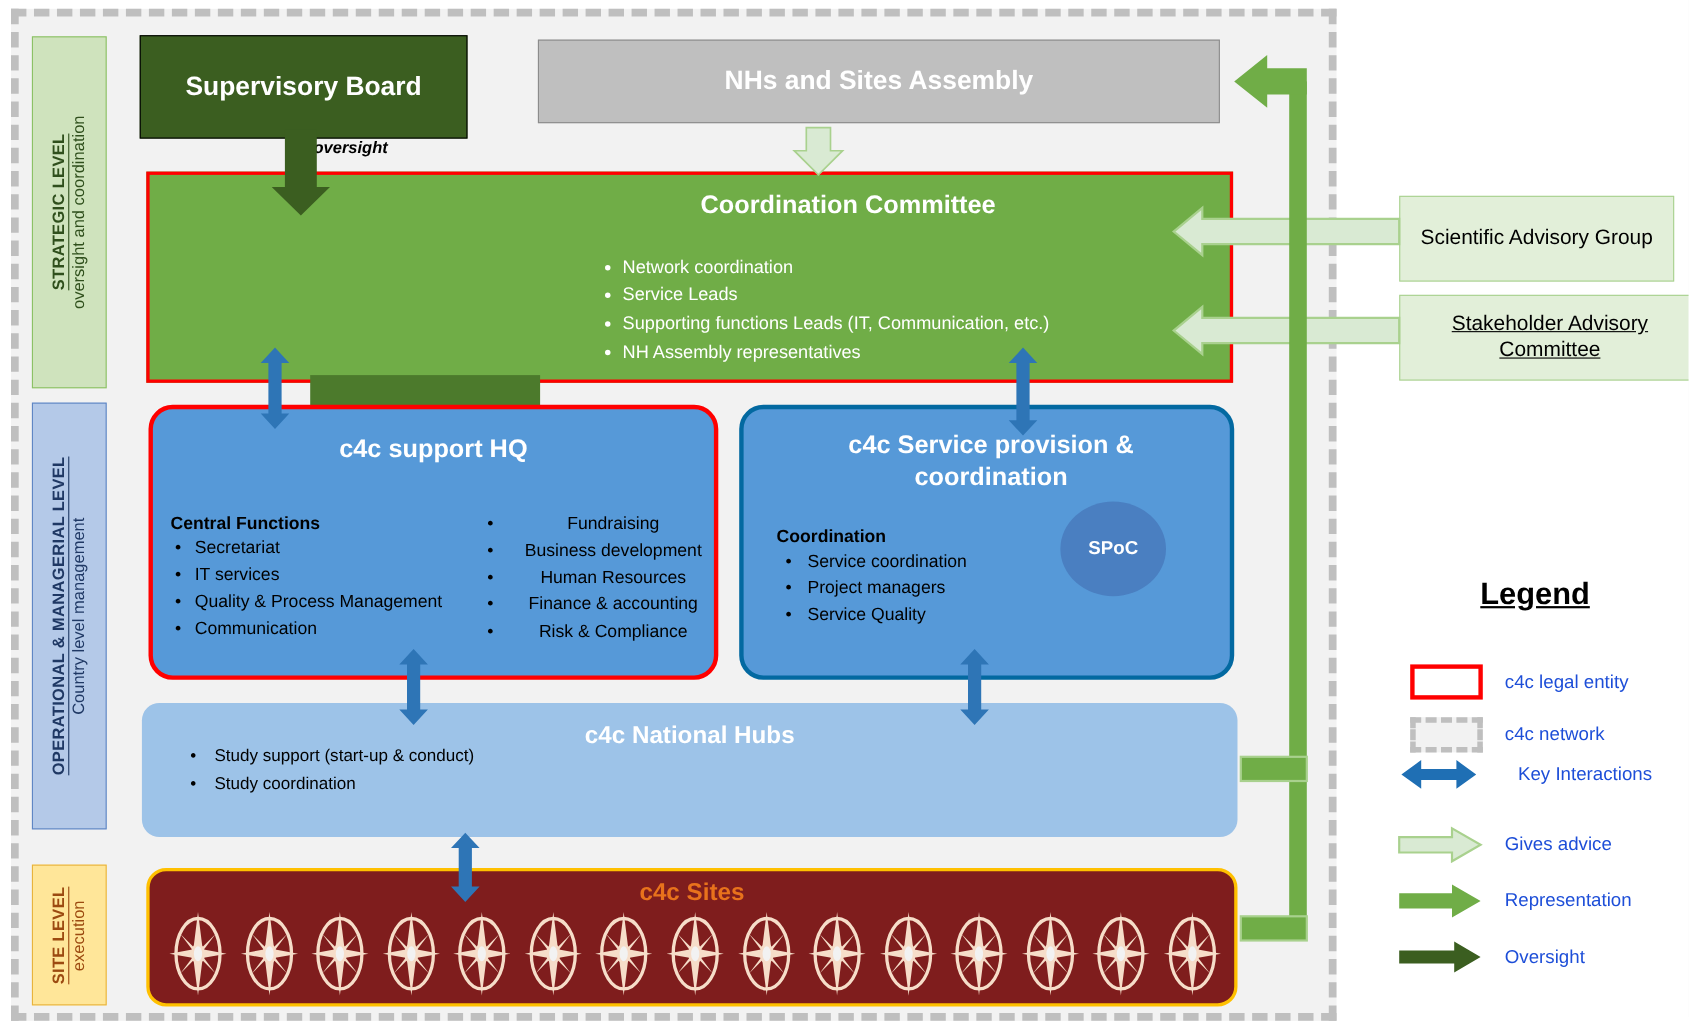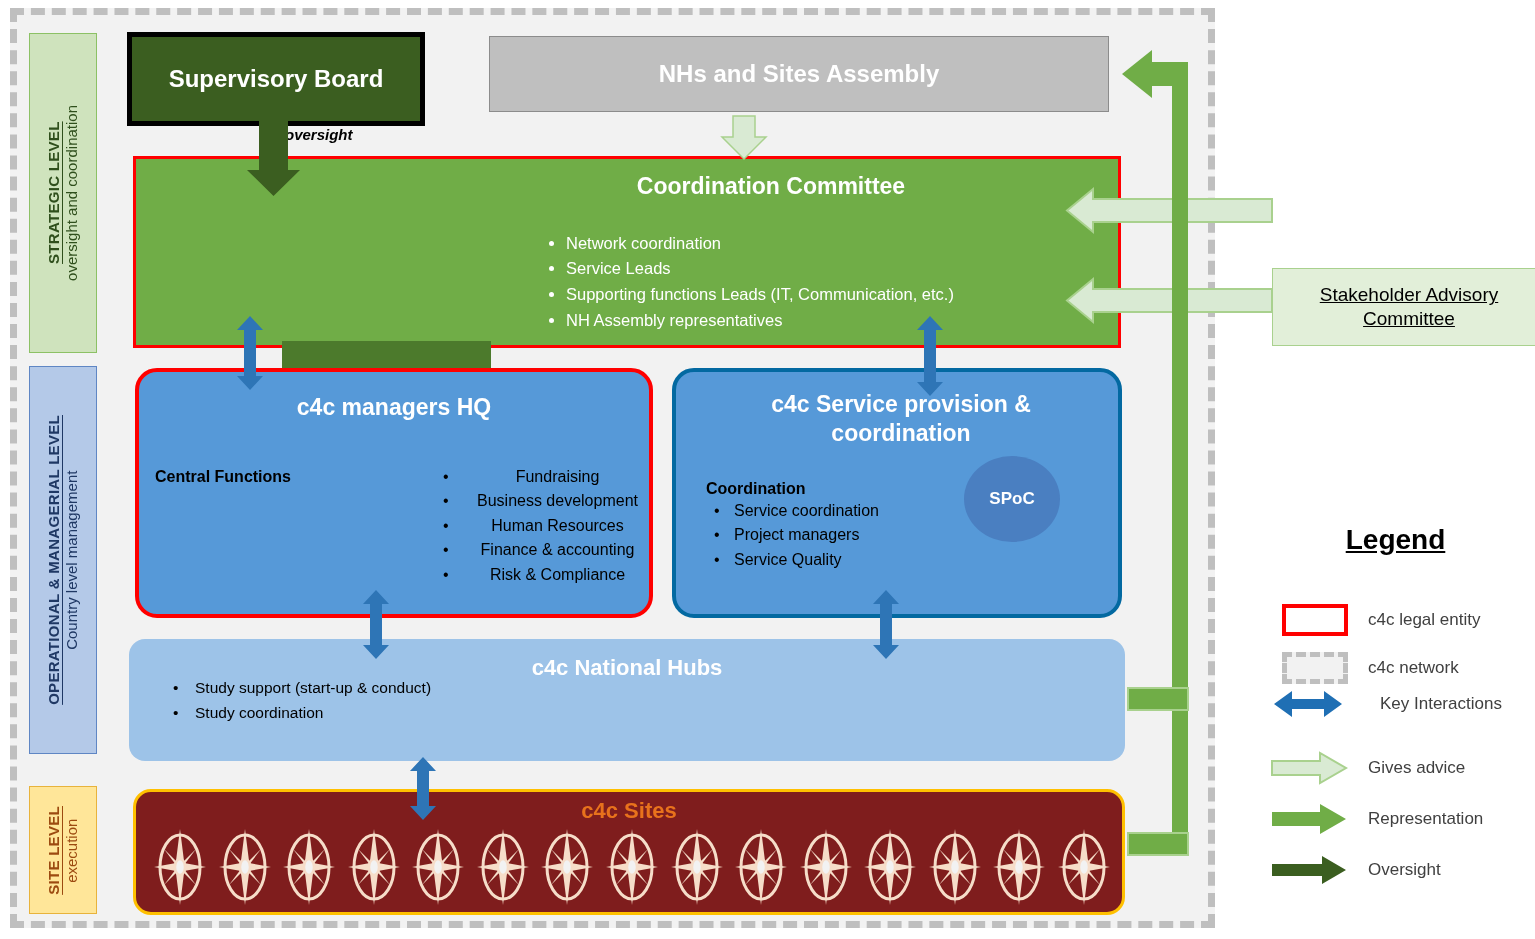--- a/index.html
+++ b/index.html
@@ -23,21 +23,21 @@
         border:1.5px solid #8cc165;color:#2f4f1c;}
   #band-operational{left:29px;top:366px;width:68px;height:388px;background:#b4c9e8;
         border:1.5px solid #5f86c4;color:#1f3864;}
   #band-site{left:29px;top:786px;width:68px;height:128px;background:#ffe699;
         border:1.5px solid #e8b33c;color:#9c4a10;}
 
   
   .box{position:absolute;box-sizing:border-box;}
 
   #supervisory-board{left:127px;top:32px;width:298px;height:94px;background:#3b5e20;
-     border:5px solid #000000;color:#ffffff;display:flex;align-items:center;
+     border:1px solid #000000;color:#ffffff;display:flex;align-items:center;
      justify-content:center;font-weight:bold;font-size:24px;}
 
   #assembly{left:489px;top:36px;width:620px;height:76px;background:#bfbfbf;
      border:1.5px solid #8c8c8c;color:#ffffff;display:flex;align-items:center;
      justify-content:center;font-weight:bold;font-size:24px;}
 
   #coordination-committee{left:133px;top:156px;width:988px;height:192px;
      background:#70ad47;border:3px solid #ff0000;}
   #cc-title{position:absolute;left:320px;top:14px;width:630px;text-align:center;
      color:#ffffff;font-weight:bold;font-size:23px;}
@@ -99,21 +99,21 @@
   #sci-advisory{left:1272px;top:178px;width:250px;height:78px;}
   #stake-advisory{left:1272px;top:268px;width:274px;height:78px;text-decoration:underline;}
 
   
   #legend{position:absolute;left:1258px;top:524px;width:275px;height:356px;}
   #legend-title{position:absolute;left:0;top:0;width:275px;text-align:center;
      font-weight:bold;font-size:28px;text-decoration:underline;color:#000;}
   .legend-row{position:absolute;left:0;width:275px;height:40px;display:flex;
      align-items:center;}
   .legend-sym{width:100px;height:40px;position:relative;flex:0 0 auto;}
-  .legend-lbl{font-size:17px;color:#404040;padding-left:10px;}
+  .legend-lbl{font-size:17px;color:#1d4ed8;padding-left:10px;}
   #lg-r0{top:76px;} #lg-r1{top:124px;} #lg-r2{top:160px;gap:12px;}
   #lg-r3{top:224px;} #lg-r4{top:275px;} #lg-r5{top:326px;}
   .sym-legal{position:absolute;left:24px;top:4px;width:66px;height:32px;
      background:#ffffff;border:4px solid #ff0000;box-sizing:border-box;}
   .sym-network{position:absolute;left:24px;top:4px;width:66px;height:32px;
      background:#f2f2f2;border:5px dashed #bfbfbf;box-sizing:border-box;}
 
   
   svg.arrow-layer{position:absolute;left:0;top:0;width:1535px;height:939px;
      pointer-events:none;}
@@ -162,23 +162,29 @@
       <li>Supporting functions Leads (IT, Communication, etc.)</li>
       <li>NH Assembly representatives</li>
     </ul>
     <div class="box" id="management-board">
       <div class="mb-title">Management Board</div>
       <div class="mb-sub">CEO, CMO, CFO, COO</div>
     </div>
   </div>
 
   <div class="box" id="hq-box">
-    <div id="hq-title">c4c managers HQ</div>
+    <div id="hq-title">c4c support HQ</div>
     <div class="hq-col" id="hq-col-left">
       <div class="col-head">Central  Functions</div>
+      <ul>
+        <li>Secretariat</li>
+        <li>IT services</li>
+        <li>Quality &amp; Process Management</li>
+        <li>Communication</li>
+      </ul>
     </div>
     <div class="hq-col" id="hq-col-right">
       <ul>
         <li>Fundraising</li>
         <li>Business development</li>
         <li>Human Resources</li>
         <li>Finance &amp; accounting</li>
         <li>Risk &amp; Compliance</li>
       </ul>
     </div>
@@ -448,20 +454,23 @@
               <polygon points="12,22 26,36 28,40 24,38"></polygon>
               <polygon points="44,22 30,36 28,40 32,38"></polygon>
               <polygon points="12,58 26,44 28,40 24,42"></polygon>
               <polygon points="44,58 30,44 28,40 32,42"></polygon>
             </g>
             <ellipse cx="28" cy="40" rx="5" ry="8" fill="#f2f2f2" stroke="#f6ddc9" stroke-width="2.5"></ellipse>
           </svg></span>
       </div>
   </div>
 
+  <div class="advisory" id="sci-advisory">
+    <span>Scientific Advisory Group</span>
+  </div>
   <div class="advisory" id="stake-advisory">
     <span>Stakeholder Advisory Committee</span>
   </div>
 
   <div class="oversight-label">oversight</div>
 
   <svg class="arrow-layer" viewBox="0 0 1535 939">
 
     <g>
       <polygon points="259,118 288,118 288,170 300,170 273.5,196 247,170 259,170" fill="#3b5e20"></polygon>

